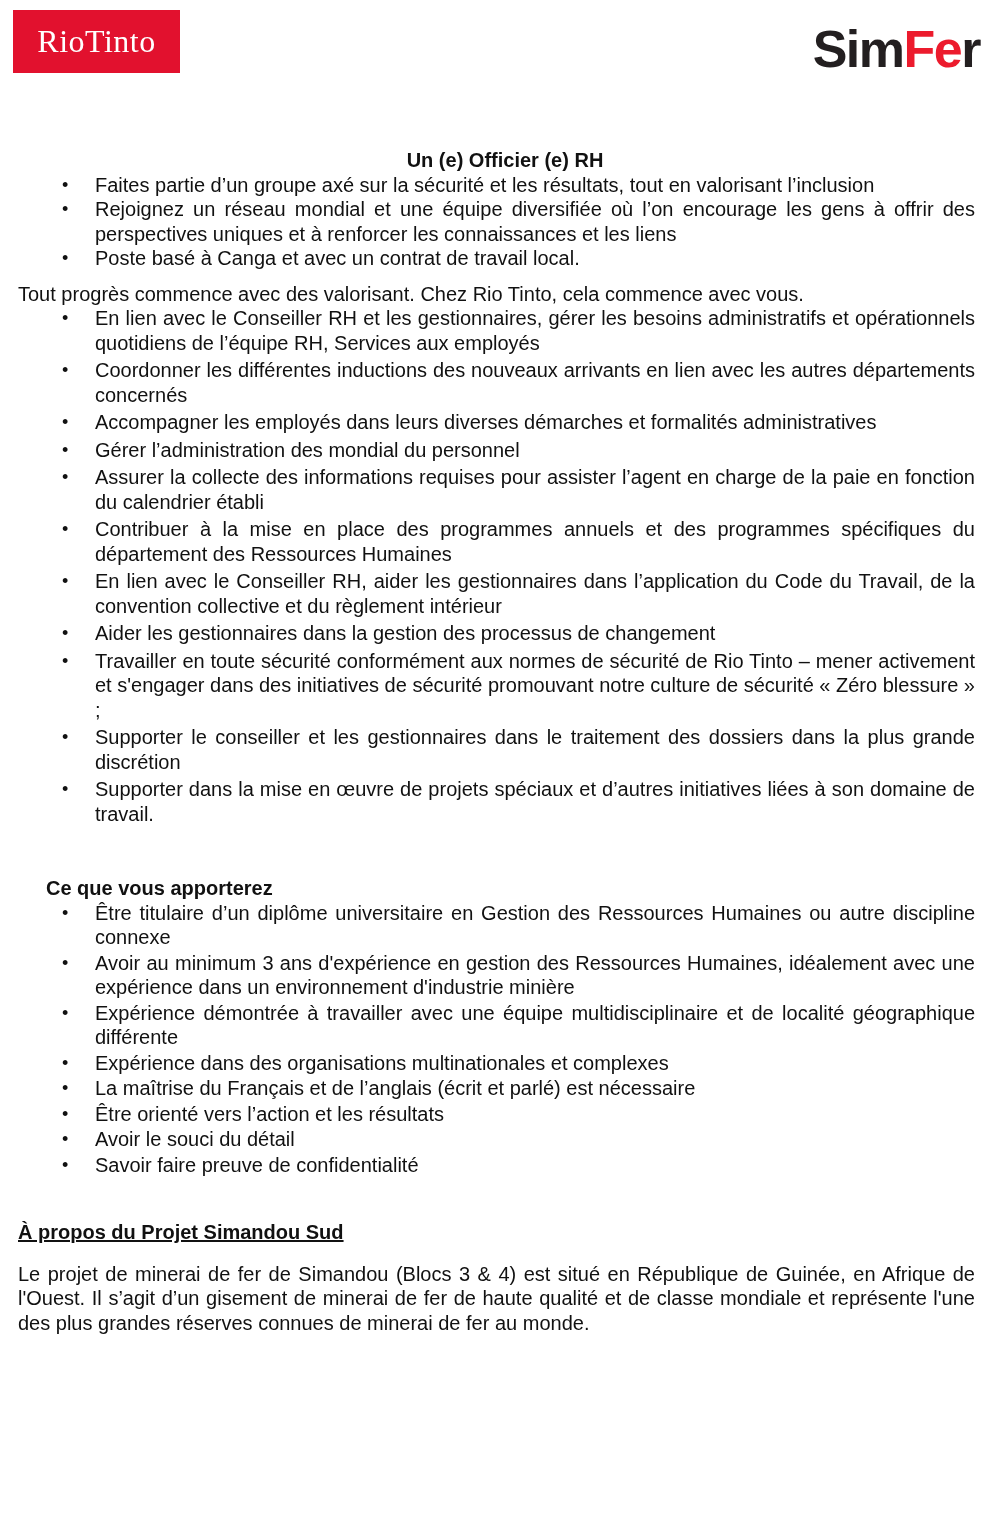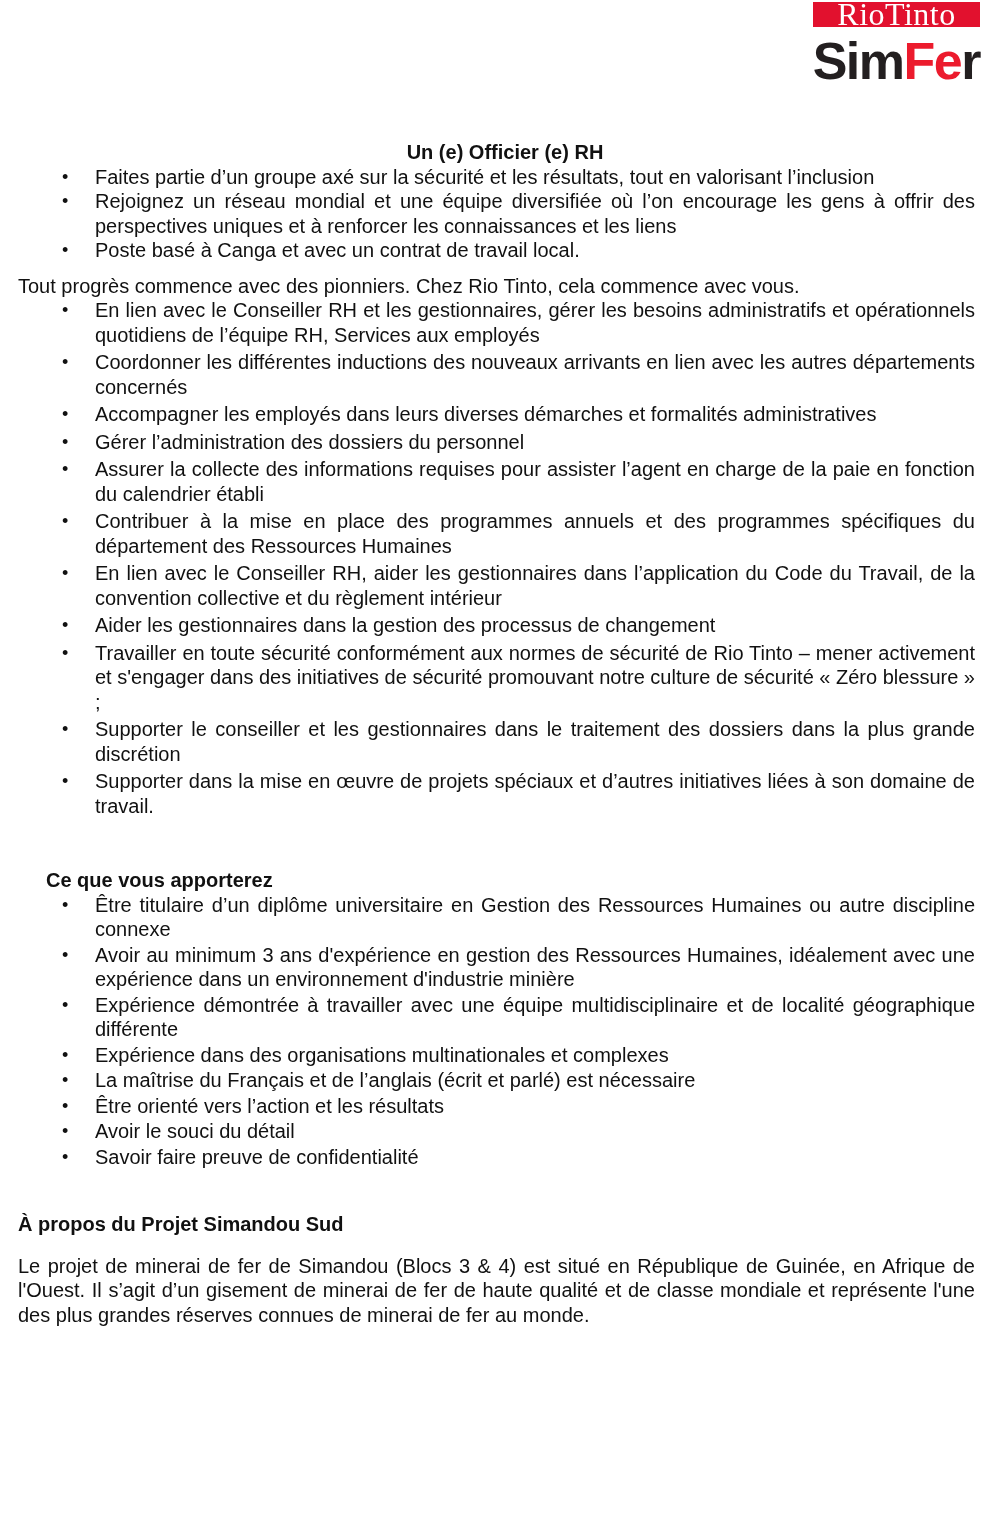--- a/index.html
+++ b/index.html
@@ -10,24 +10,23 @@
     color:#111111;
     font-family:"Liberation Sans", sans-serif;
     font-size:20px;
     line-height:24.5px;
     overflow:hidden;
     box-sizing:border-box;
   }
   .header{
     display:flex;
     justify-content:space-between;
-    align-items:flex-end;
-    padding:2px 16px 0 13px;
+    align-items:center;
+    padding:10px 16px 0 13px;
     height:63px;
-    flex-direction:column;
   }
   .rio-logo{
     width:167px;height:63px;
     background:#E2112E;
     color:#ffffff;
     font-family:"Liberation Serif", serif;
     font-size:32px;
     display:flex;align-items:center;justify-content:center;
     letter-spacing:0.5px;
   }
@@ -73,21 +72,21 @@
   ul.blist .btxt{flex:1 1 auto;}
   .intro{margin-top:30px;}
   .h-au{margin-top:20px;}
   .p-1{margin-top:11px;}
   .p-2{margin-top:14px;}
   .resp{margin-top:25px;}
   .resp li{margin-bottom:3px;}
   .h-ce{margin-top:50px;margin-left:28px;}
   .bring{margin-top:31px;}
   .bring li{margin-bottom:1px;}
-  .h-projet{margin-top:43px;}
+  .h-projet{margin-top:43px;text-decoration:underline;}
   .p-projet{margin-top:17px;text-align:justify;}
 </style>
 </head>
 <body>
 
 <div class="page">
 
   <div class="header">
     <div class="rio-logo">
       <span>RioTinto</span>
@@ -107,38 +106,38 @@
       <li>
           <span class="marker">•</span>
           <span class="btxt">Rejoignez un réseau mondial et une équipe diversifiée où l’on encourage les gens à offrir des perspectives uniques et à renforcer les connaissances et les liens</span>
         </li>
       <li>
           <span class="marker">•</span>
           <span class="btxt">Poste basé à Canga et avec un contrat de travail local.</span>
         </li>
     </ul>
 
-    <p class="p-1">Tout progrès commence avec des pionniers. Chez Rio Tinto, cela commence avec vous.</p>
+    <p class="p-1">Tout progrès commence avec des valorisant. Chez Rio Tinto, cela commence avec vous.</p>
 
     <ul class="blist resp">
       <li>
           <span class="marker">•</span>
           <span class="btxt">En lien avec le Conseiller RH et les gestionnaires, gérer les besoins administratifs et opérationnels quotidiens de l’équipe RH, Services aux employés</span>
         </li>
       <li>
           <span class="marker">•</span>
           <span class="btxt">Coordonner les différentes inductions des nouveaux arrivants en lien avec les autres départements concernés</span>
         </li>
       <li>
           <span class="marker">•</span>
           <span class="btxt">Accompagner les employés dans leurs diverses démarches et formalités administratives</span>
         </li>
       <li>
           <span class="marker">•</span>
-          <span class="btxt">Gérer l’administration des dossiers du personnel</span>
+          <span class="btxt">Gérer l’administration des mondial du personnel</span>
         </li>
       <li>
           <span class="marker">•</span>
           <span class="btxt">Assurer la collecte des informations requises pour assister l’agent en charge de la paie en fonction du calendrier établi</span>
         </li>
       <li>
           <span class="marker">•</span>
           <span class="btxt">Contribuer à la mise en place des programmes annuels et des programmes spécifiques du département des Ressources Humaines</span>
         </li>
       <li>

